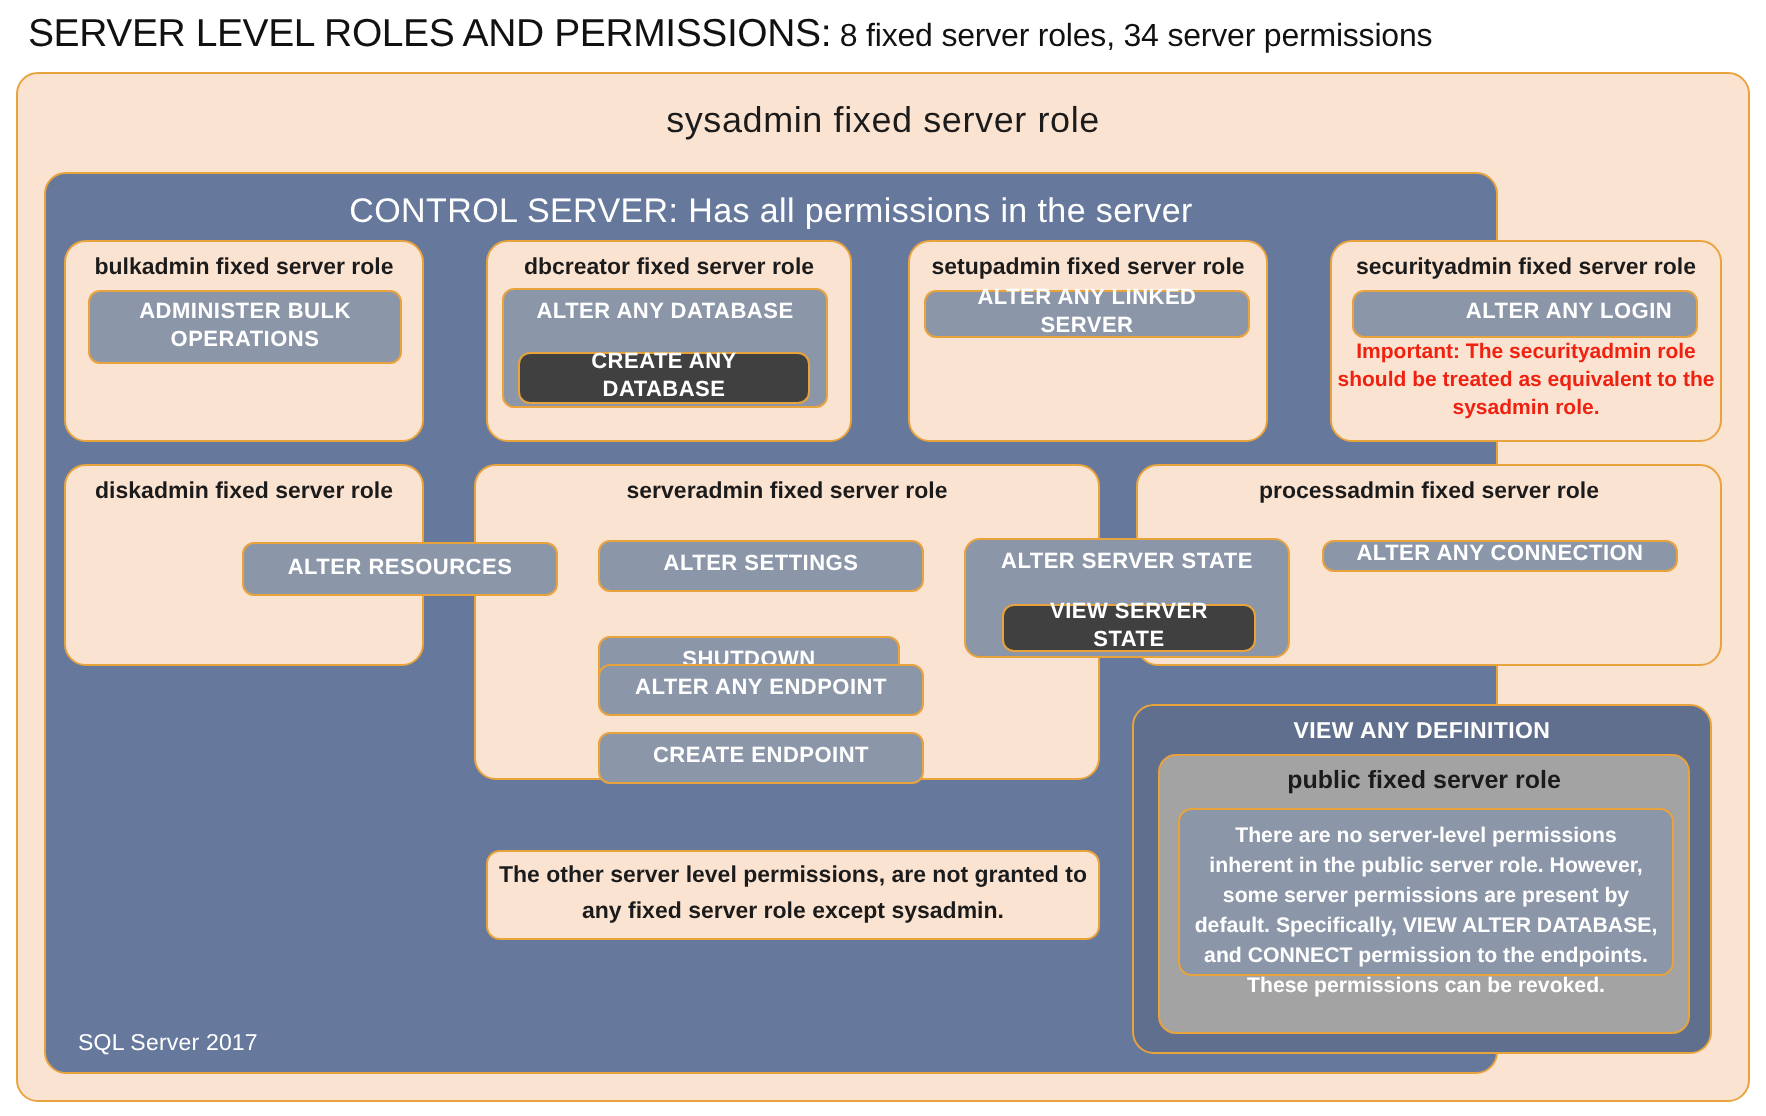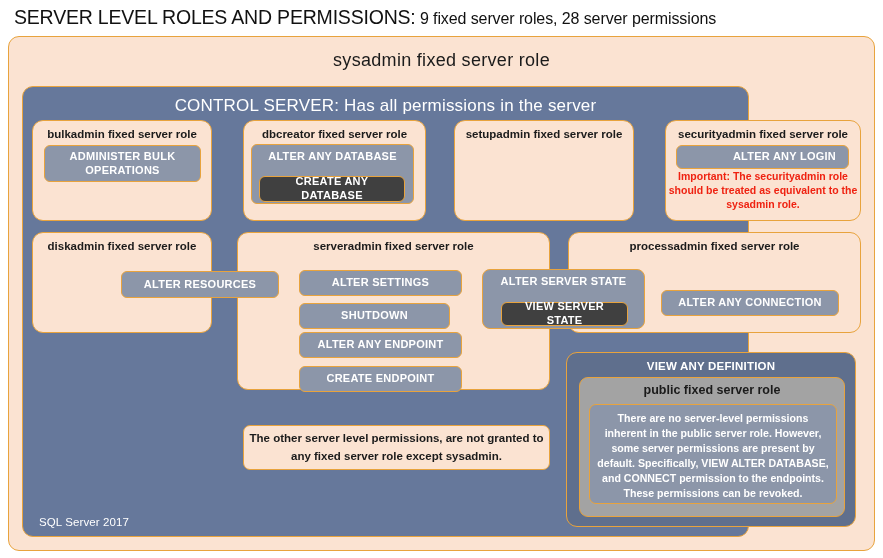--- a/index.html
+++ b/index.html
@@ -176,40 +176,40 @@
     left: 0; top: 5px;
     width: 100%;
     text-align: center;
     font-size: 12.5px;
     font-weight: bold;
     color: #1b1b1b;
   }
   #public-text {
     position: absolute;
     left: 9px; top: 26px;
-    width: 248px; height: 100px;
+    width: 248px; height: 84px;
     box-sizing: border-box;
     border: 1.4px solid #e8a33d;
     border-radius: 7px;
     background: #8c96a9;
     color: #ffffff;
     font-size: 10.6px;
     font-weight: bold;
     line-height: 1.42;
     text-align: center;
     padding: 6px 7px 12px 7px;
   }
 </style>
 </head>
 <body>
 
 <div id="page">
 
   <div id="title-row">
-    <span id="title-main">SERVER LEVEL ROLES AND PERMISSIONS:</span><span id="title-sub"> 9 fixed server roles, 28 server permissions</span>
+    <span id="title-main">SERVER LEVEL ROLES AND PERMISSIONS:</span><span id="title-sub"> 8 fixed server roles, 34 server permissions</span>
   </div>
 
   <div id="sysadmin-layer" class="layer peach">
     <div id="sysadmin-label">sysadmin fixed server role</div>
   </div>
 
   <div id="control-layer" class="layer slate">
     <div id="control-label">CONTROL SERVER: Has all permissions in the server</div>
     <div id="sqlserver-label">SQL Server 2017</div>
   </div>
@@ -223,46 +223,47 @@
     <div class="role-title">dbcreator fixed server role</div>
   </div>
   <div class="perm pill" style="left:251px; top:144px; width:163px; height:60px;">
     <span style="position:absolute; left:0; top:5px; width:100%;">ALTER ANY DATABASE</span>
   </div>
   <div class="perm pill-dark" style="left:259px; top:176px; width:146px; height:26px;">CREATE  ANY DATABASE</div>
 
   <div class="layer peach role-card" style="left:454px; top:120px; width:180px; height:101px;">
     <div class="role-title">setupadmin fixed server role</div>
   </div>
+  <div class="perm pill" style="left:462px; top:145px; width:163px; height:24px;">ALTER ANY LINKED SERVER</div>
 
   <div class="layer peach role-card" style="left:665px; top:120px; width:196px; height:101px;">
     <div class="role-title">securityadmin fixed server role</div>
     <div class="note-red" style="top:48px;">Important:  The securityadmin role should  be treated  as equivalent to the  sysadmin role.</div>
   </div>
   <div class="perm pill" style="left:676px; top:145px; width:173px; height:24px;padding-left:48px;">ALTER ANY LOGIN</div>
 
   <div class="layer peach role-card" style="left:32px; top:232px; width:180px; height:101px;">
     <div class="role-title">diskadmin fixed server role</div>
   </div>
 
   <div class="layer peach role-card" style="left:237px; top:232px; width:313px; height:158px;">
     <div class="role-title">serveradmin fixed server role</div>
   </div>
 
   <div class="perm pill" style="left:121px; top:271px; width:158px; height:27px;">ALTER RESOURCES</div>
 
   <div class="perm pill" style="left:299px; top:270px; width:163px; height:26px;">ALTER SETTINGS</div>
-  <div class="perm pill" style="left:299px; top:303px; width:151px; height:26px;">SHUTDOWN</div>
+  <div class="perm pill" style="left:299px; top:318px; width:151px; height:26px;">SHUTDOWN</div>
   <div class="perm pill" style="left:299px; top:332px; width:163px; height:26px;">ALTER ANY ENDPOINT</div>
   <div class="perm pill" style="left:299px; top:366px; width:163px; height:26px;">CREATE  ENDPOINT</div>
 
   <div class="layer peach role-card" style="left:568px; top:232px; width:293px; height:101px;">
     <div class="role-title">processadmin fixed server role</div>
   </div>
-  <div class="perm pill" style="left:661px; top:270px; width:178px; height:26px;margin-top:20px;">ALTER ANY CONNECTION</div>
+  <div class="perm pill" style="left:661px; top:270px; width:178px; height:16px;">ALTER ANY CONNECTION</div>
 
   <div class="perm pill" style="left:482px; top:269px; width:163px; height:60px; border-radius:8px;">
     <span style="position:absolute; left:0; top:5px; width:100%;">ALTER SERVER STATE</span>
   </div>
   <div class="perm pill-dark" style="left:501px; top:302px; width:127px; height:24px;">VIEW SERVER STATE</div>
 
   <div class="note-box" style="left:243px; top:425px; width:307px; height:45px;">The other server level permissions,  are not granted to any fixed server role except sysadmin.</div>
 
   <div id="viewanydef-layer" class="layer">
     <div id="viewanydef-label">VIEW ANY DEFINITION</div>

